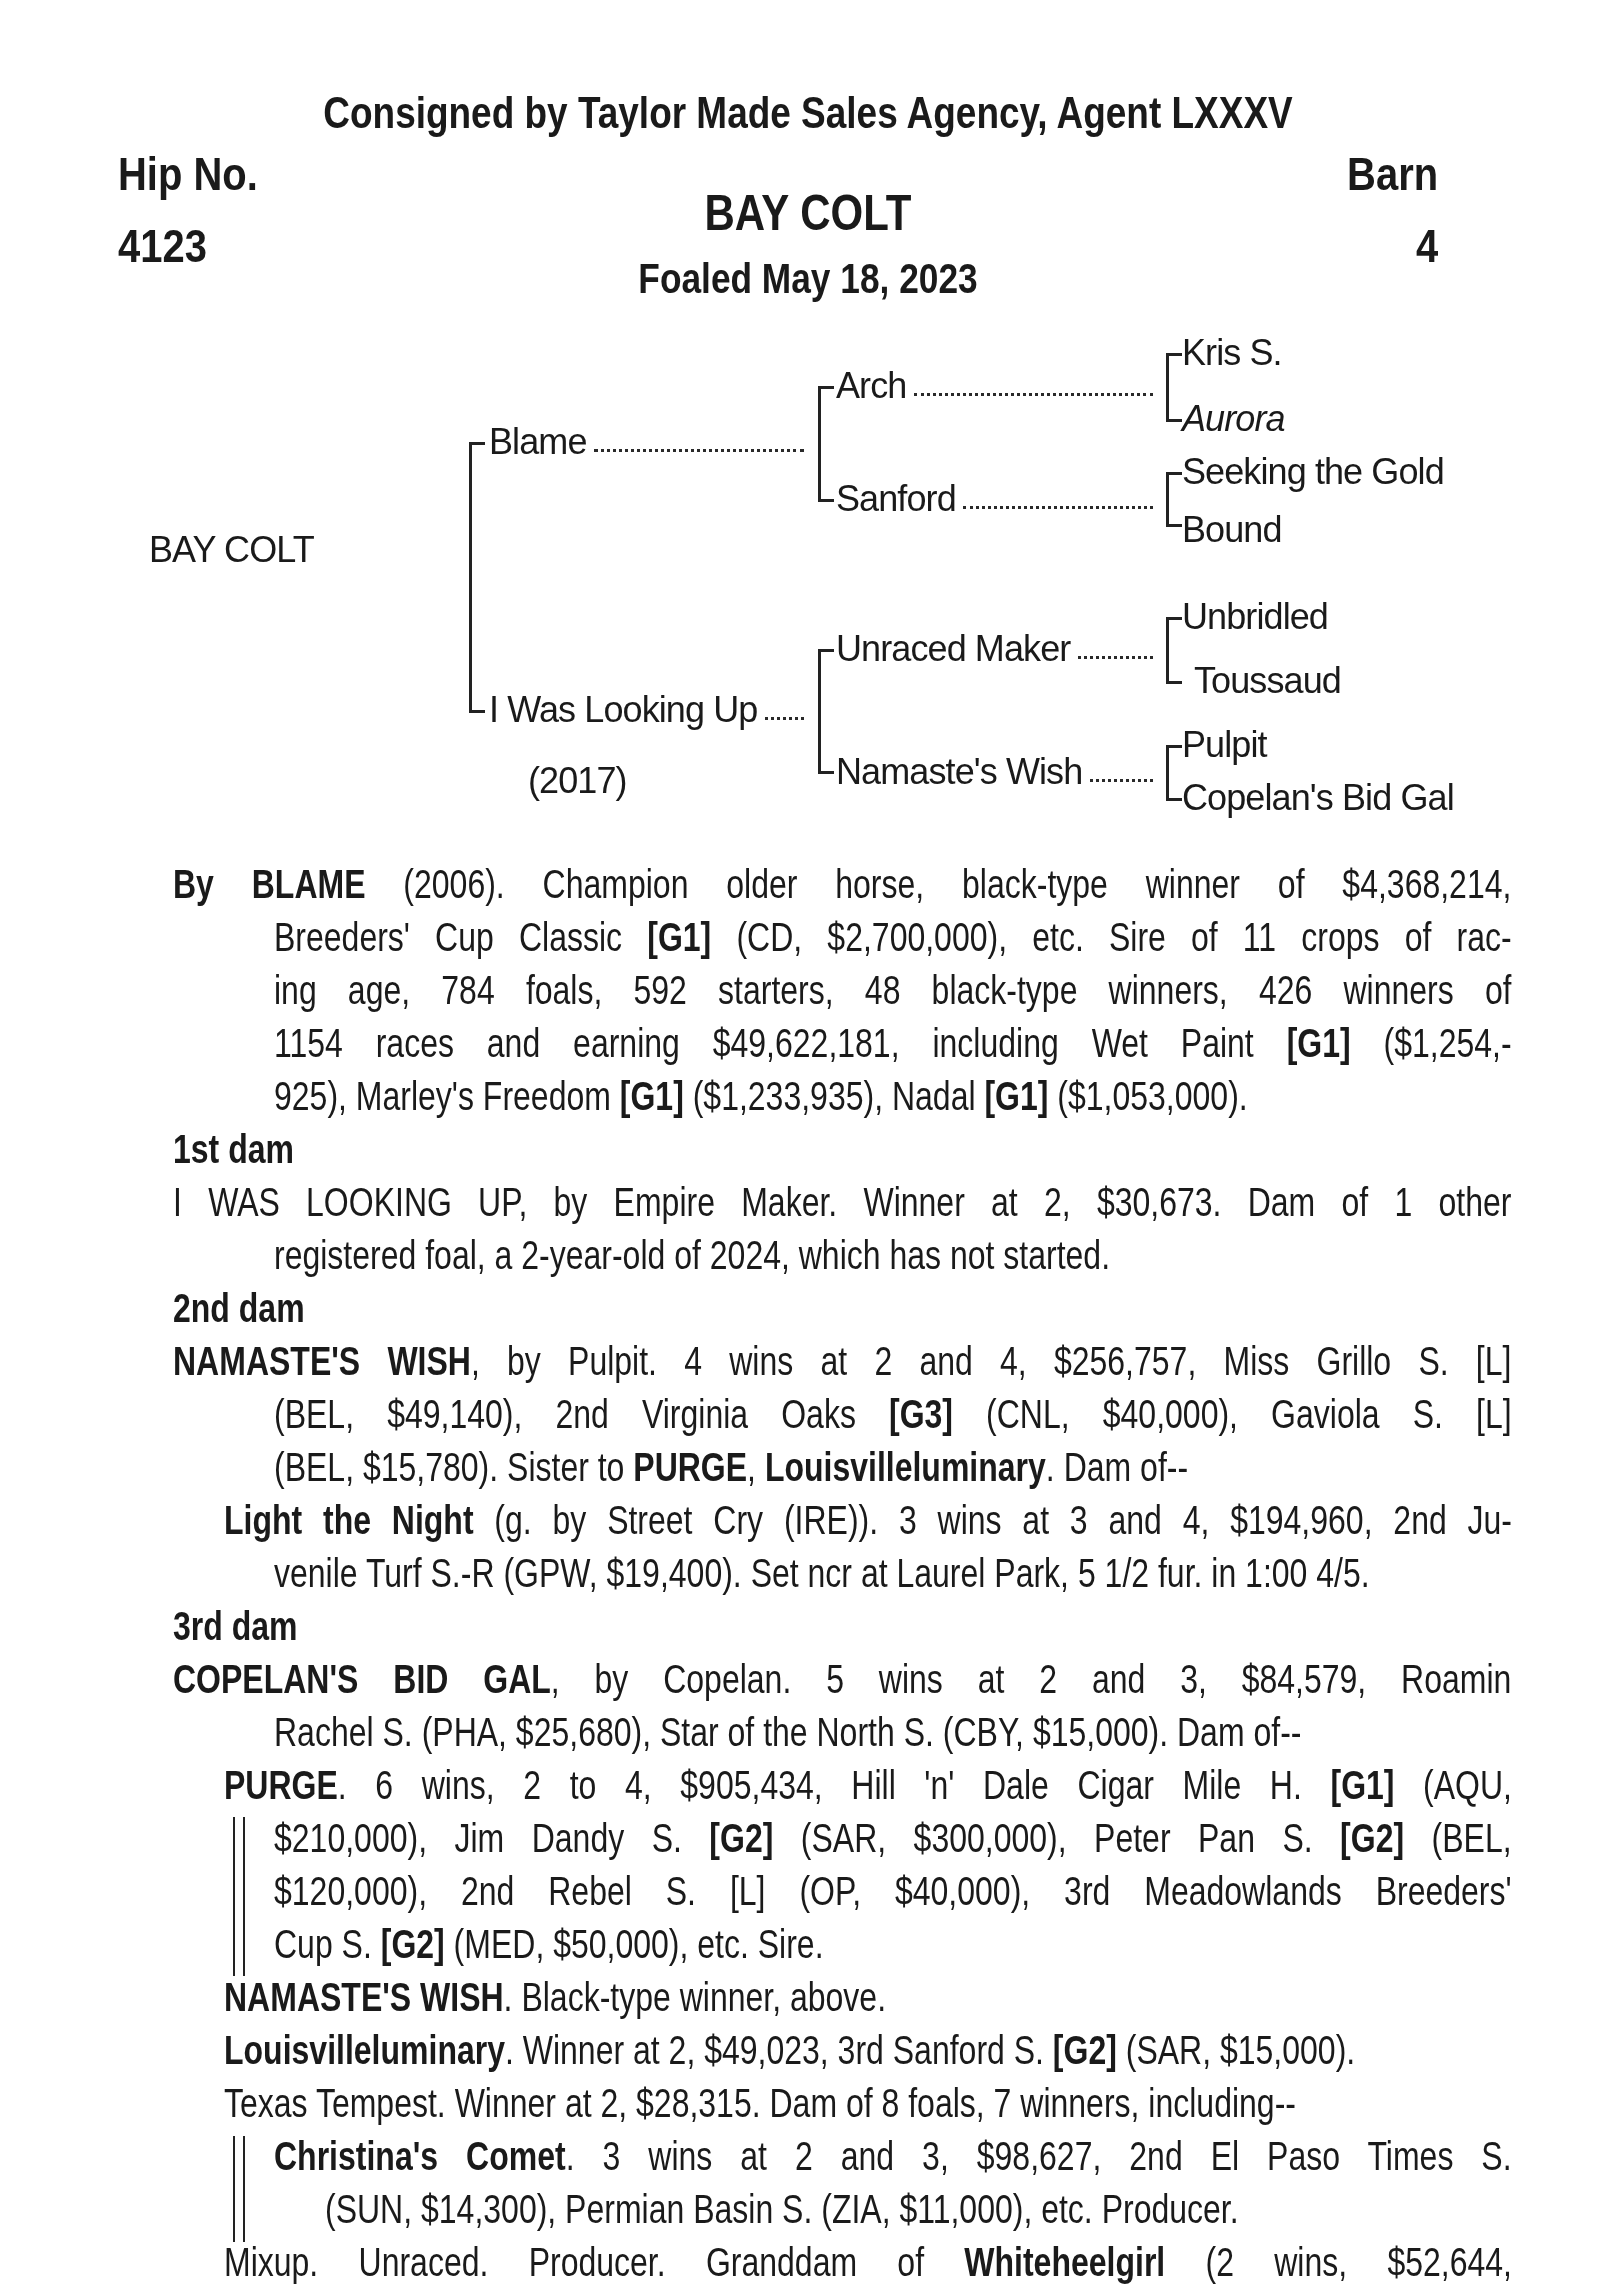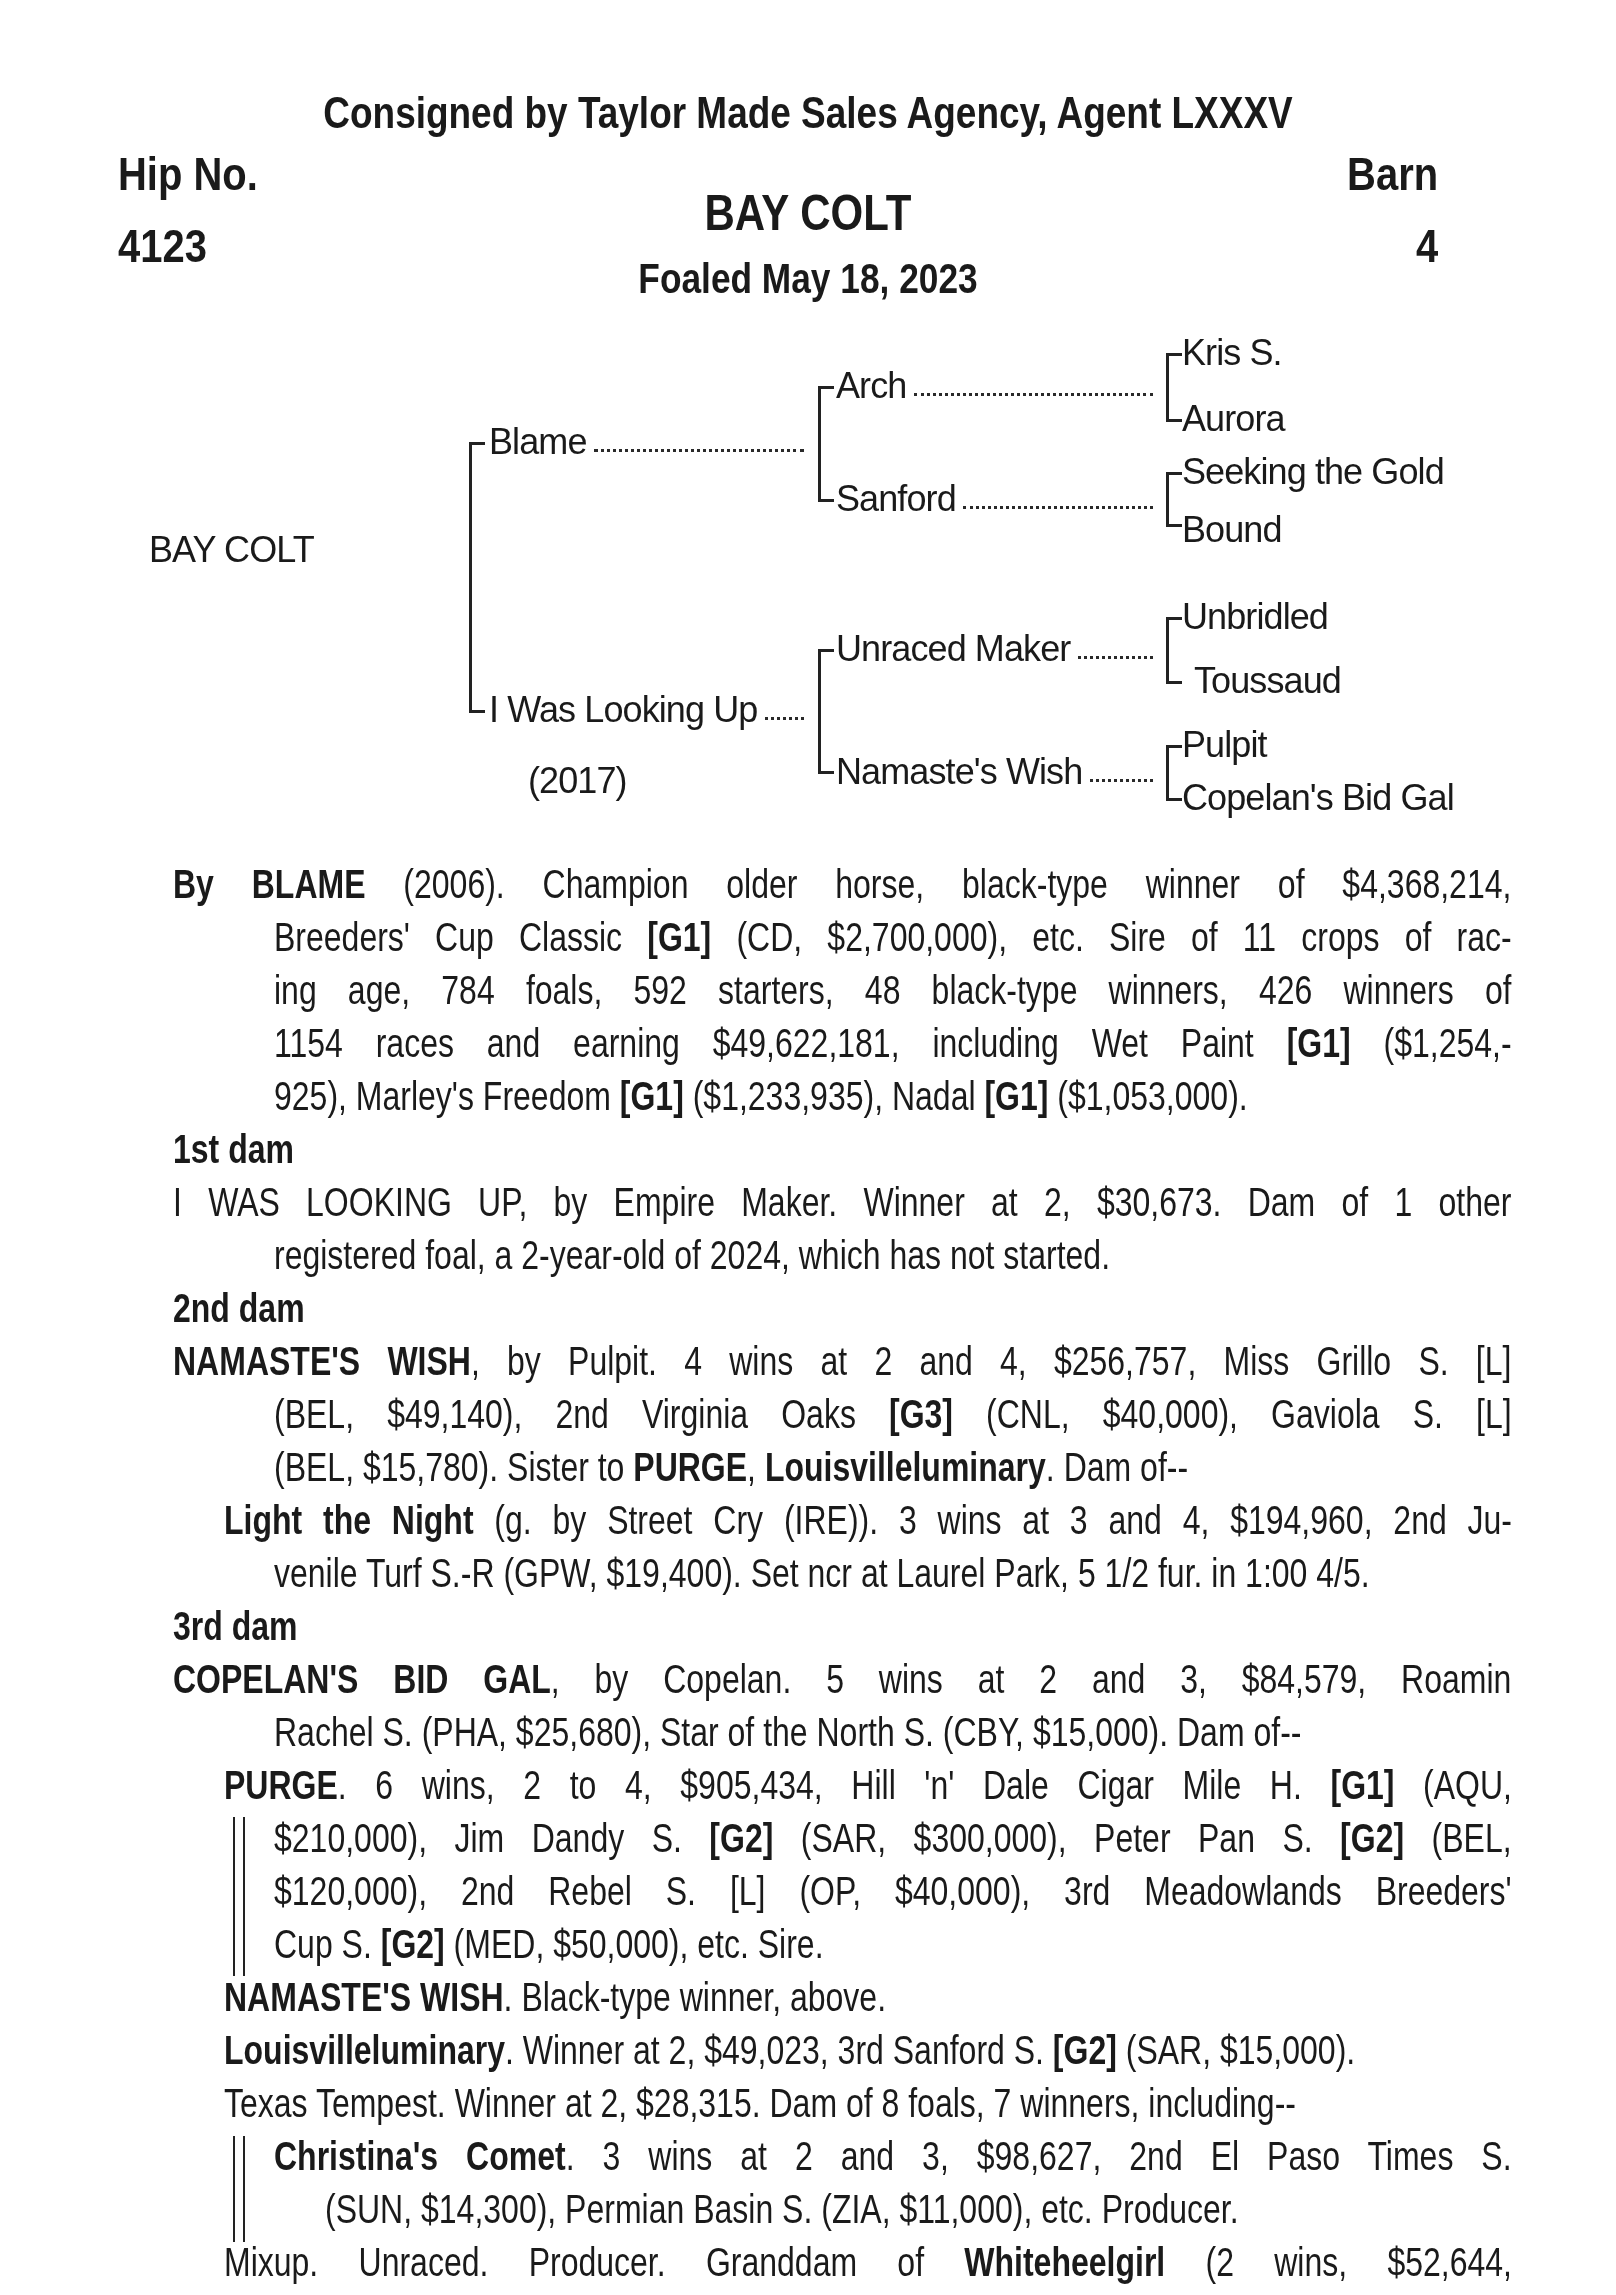--- a/index.html
+++ b/index.html
@@ -69,21 +69,21 @@
       </div>
       <div class="node leader-row" style="top: 628px; left: 836px; width: 323px;">
         <span>Unraced Maker</span>
         <span class="leader"></span>
       </div>
       <div class="node leader-row" style="top: 751px; left: 836px; width: 323px;">
         <span>Namaste's Wish</span>
         <span class="leader"></span>
       </div>
       <div class="node" style="top: 332px; left: 1182px;"><span>Kris S.</span></div>
-      <div class="node" style="top: 398px; left: 1182px;"><span>Aurora</span></div>
+      <div class="node" style="top: 398px; left: 1182px; font-style: italic;"><span>Aurora</span></div>
       <div class="node" style="top: 451px; left: 1182px;"><span>Seeking the Gold</span></div>
       <div class="node" style="top: 503px; left: 1182px; margin-top: 6px;"><span>Bound</span></div>
       <div class="node" style="top: 596px; left: 1182px;"><span>Unbridled</span></div>
       <div class="node" style="top: 660px; left: 1194px;"><span>Toussaud</span></div>
       <div class="node" style="top: 724px; left: 1182px;"><span>Pulpit</span></div>
       <div class="node" style="top: 777px; left: 1182px;"><span>Copelan's Bid Gal</span></div>
       <div class="bkt-v" style="left: 469px; top: 442px; height: 270px;"></div>
       <div class="bkt-t" style="left: 469px; top: 442px;"></div>
       <div class="bkt-t" style="left: 469px; top: 710px;"></div>
       <div class="bkt-v" style="left: 818px; top: 386px; height: 116px;"></div>

